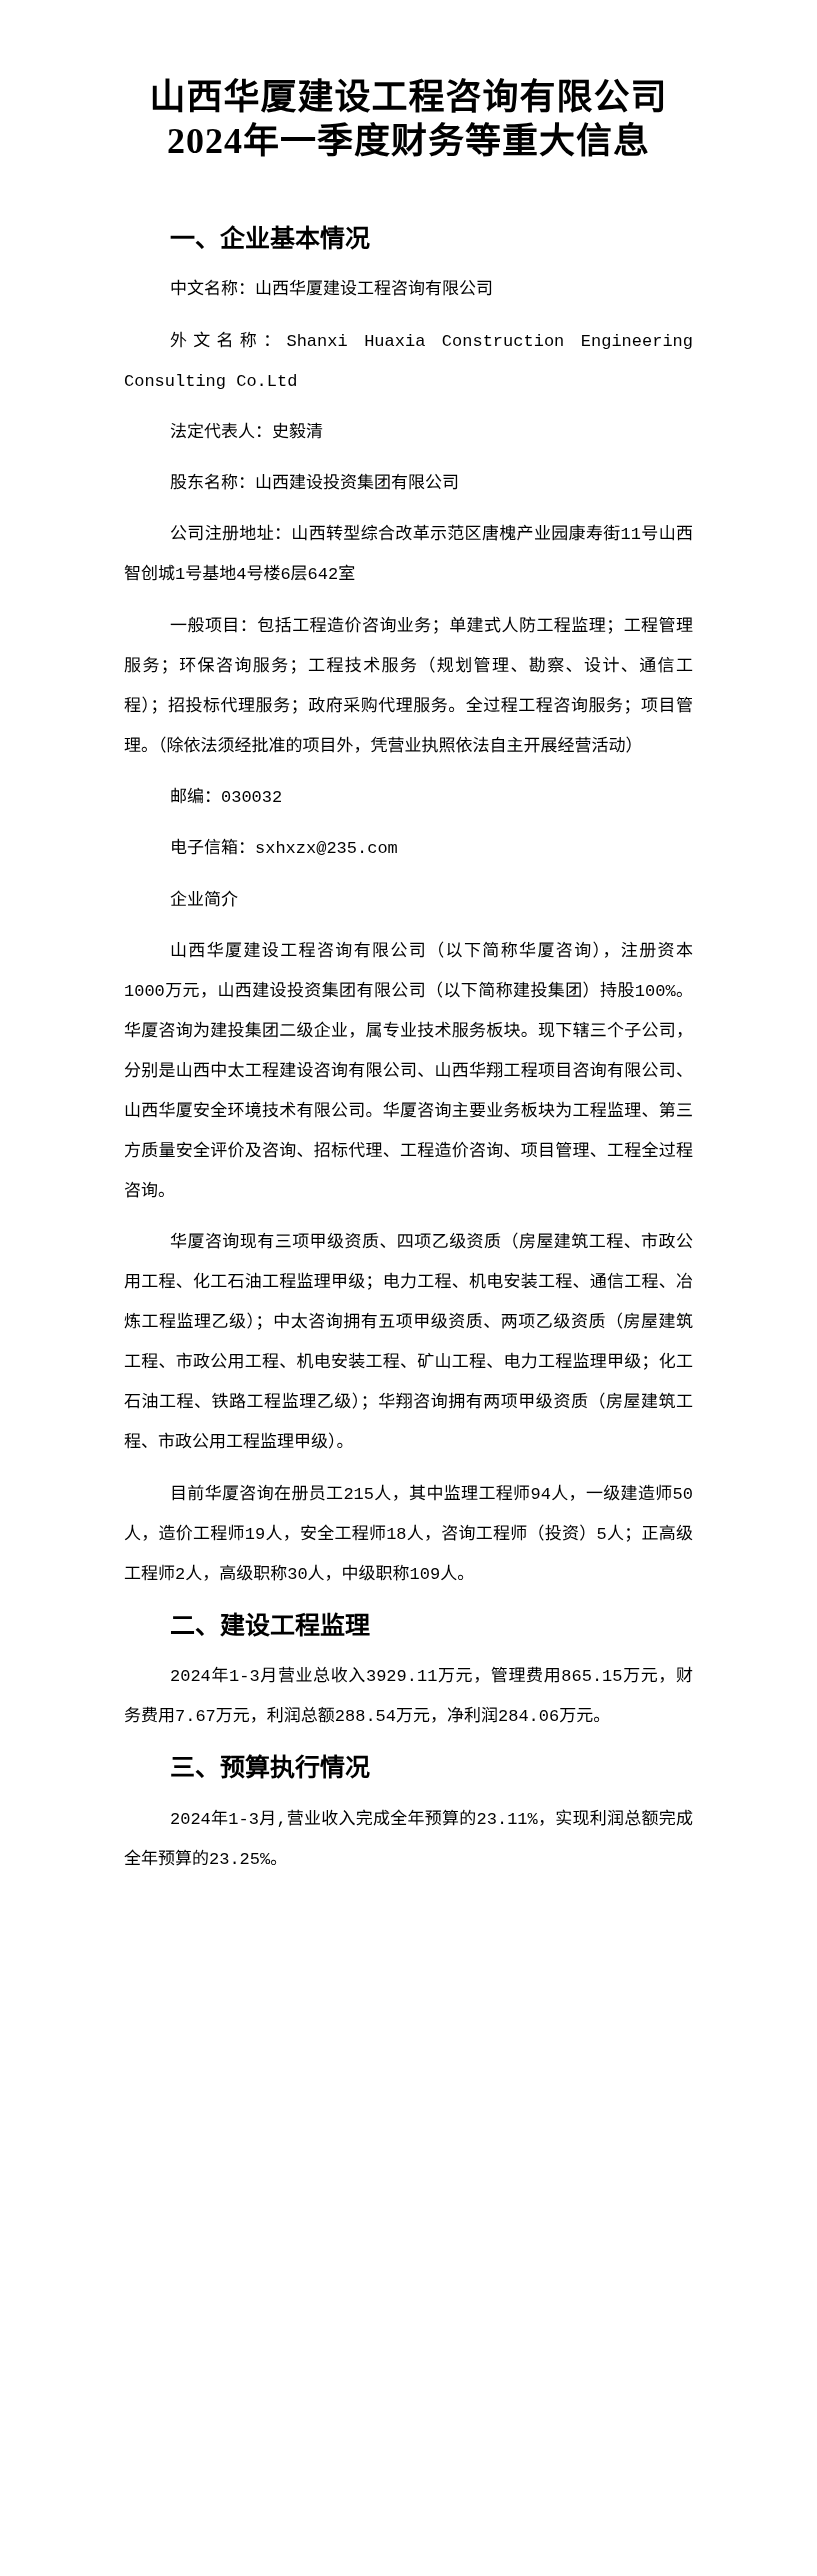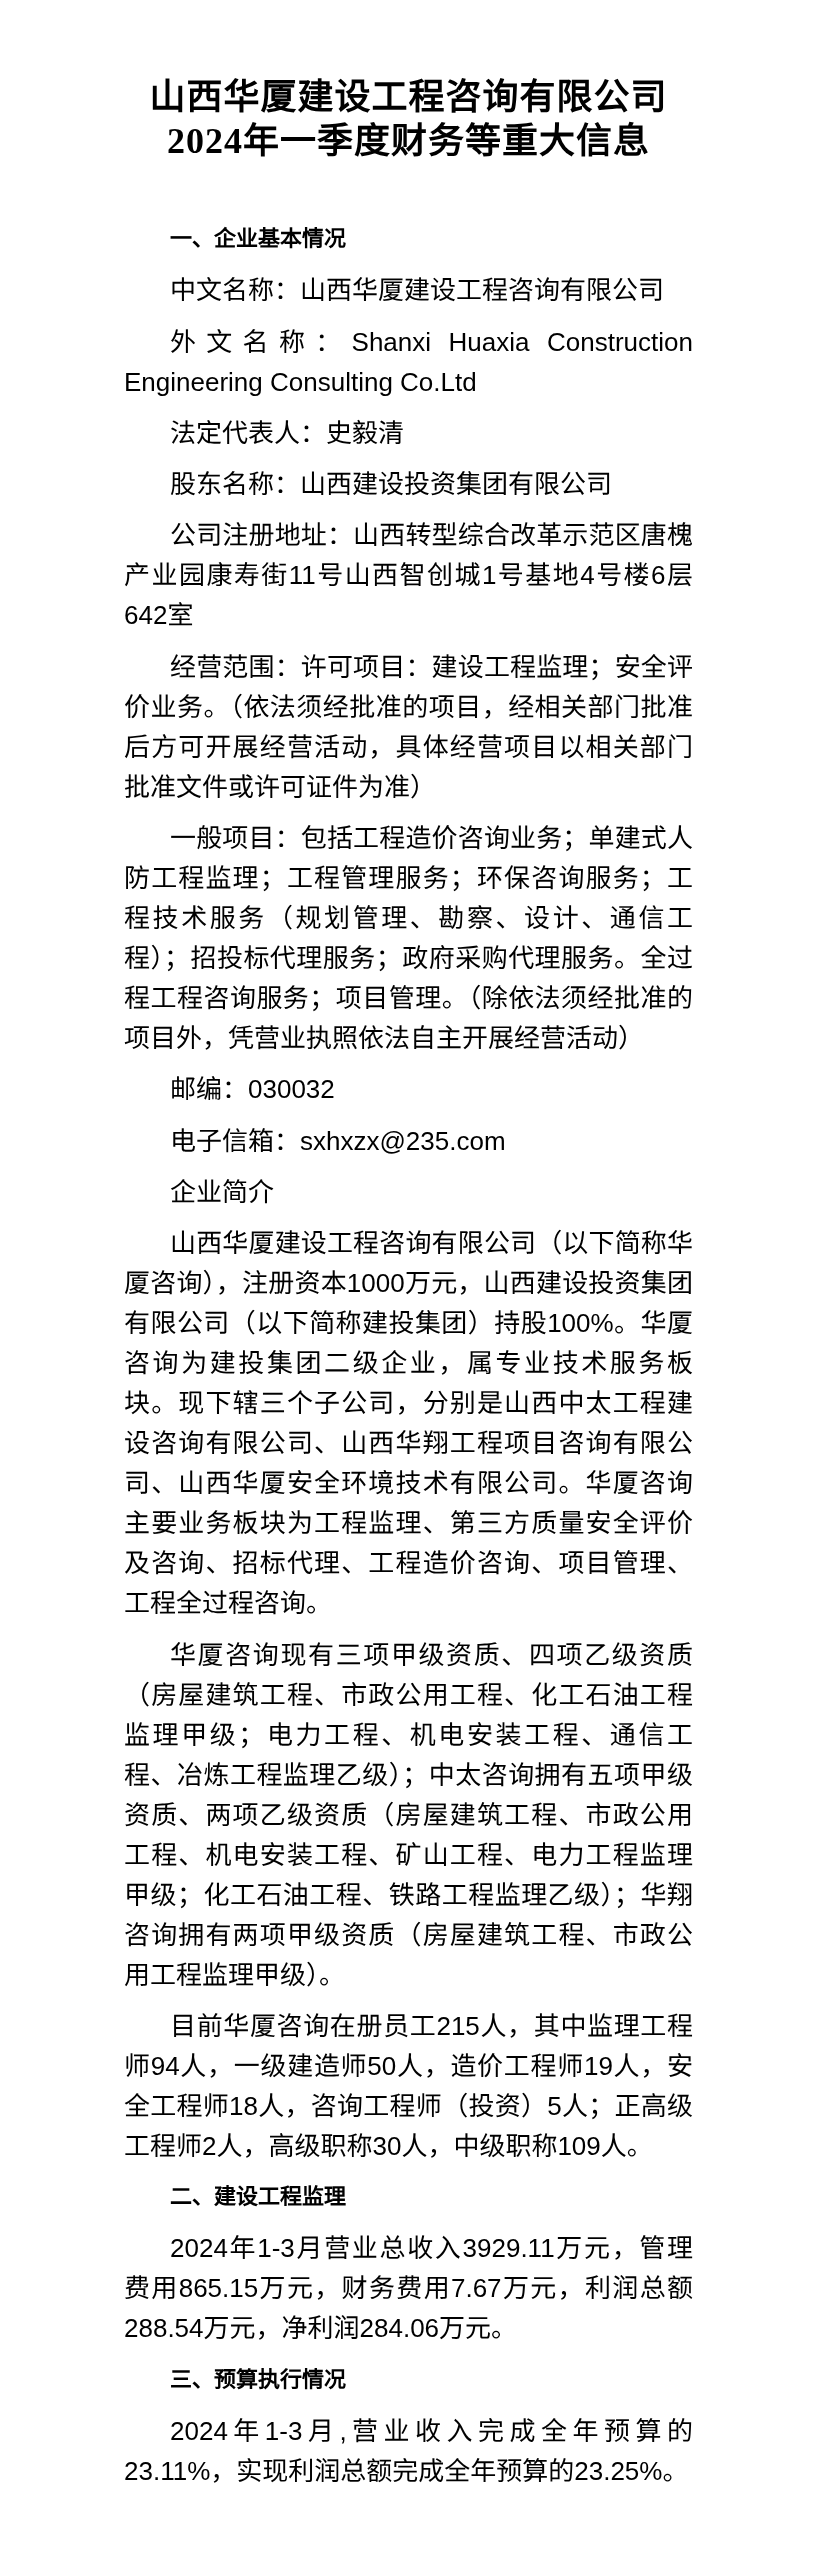--- a/index.html
+++ b/index.html
@@ -26,30 +26,30 @@
     font-family: "Liberation Serif", "DejaVu Serif", serif;
     font-weight: bold;
     font-size: 36px;
     line-height: 44px;
     letter-spacing: 1px;
   }
   .title-line { display: block; }
   .doc-heading {
     margin: 0 0 11.3px 0;
     text-indent: 46px;
-    font-family: Liberation Sans, sans-serif;
+    font-family: Liberation Serif, serif;
     font-weight: bold;
-    font-size: 22px;
+    font-size: 25px;
     line-height: 40px;
   }
   p.body-para {
     margin: 0 0 11.3px 0;
     text-indent: 46px;
-    font-family: Liberation Sans, sans-serif;
-    font-size: 26px;
+    font-family: Liberation Mono, monospace;
+    font-size: 17px;
     line-height: 40px;
     text-align: justify;
   }
 </style>
 </head>
 <body>
 
 <div class="page">
   <div class="content">
 
@@ -58,21 +58,20 @@
       <span class="title-line">2024年一季度财务等重大信息</span>
     </h1>
 
     <div id="sections">
         <h2 class="doc-heading">一、企业基本情况</h2>
         <p class="body-para">中文名称：山西华厦建设工程咨询有限公司</p>
         <p class="body-para">外文名称：Shanxi Huaxia Construction Engineering Consulting Co.Ltd</p>
         <p class="body-para">法定代表人：史毅清</p>
         <p class="body-para">股东名称：山西建设投资集团有限公司</p>
         <p class="body-para">公司注册地址：山西转型综合改革示范区唐槐产业园康寿街11号山西智创城1号基地4号楼6层642室</p>
-        <p class="body-para">经营范围：许可项目：建设工程监理；安全评价业务。（依法须经批准的项目，经相关部门批准后方可开展经营活动，具体经营项目以相关部门批准文件或许可证件为准）</p>
         <p class="body-para">一般项目：包括工程造价咨询业务；单建式人防工程监理；工程管理服务；环保咨询服务；工程技术服务（规划管理、勘察、设计、通信工程）；招投标代理服务；政府采购代理服务。全过程工程咨询服务；项目管理。（除依法须经批准的项目外，凭营业执照依法自主开展经营活动）</p>
         <p class="body-para">邮编：030032</p>
         <p class="body-para">电子信箱：sxhxzx@235.com</p>
         <p class="body-para">企业简介</p>
         <p class="body-para">山西华厦建设工程咨询有限公司（以下简称华厦咨询），注册资本1000万元，山西建设投资集团有限公司（以下简称建投集团）持股100%。华厦咨询为建投集团二级企业，属专业技术服务板块。现下辖三个子公司，分别是山西中太工程建设咨询有限公司、山西华翔工程项目咨询有限公司、山西华厦安全环境技术有限公司。华厦咨询主要业务板块为工程监理、第三方质量安全评价及咨询、招标代理、工程造价咨询、项目管理、工程全过程咨询。</p>
         <p class="body-para">华厦咨询现有三项甲级资质、四项乙级资质（房屋建筑工程、市政公用工程、化工石油工程监理甲级；电力工程、机电安装工程、通信工程、冶炼工程监理乙级）；中太咨询拥有五项甲级资质、两项乙级资质（房屋建筑工程、市政公用工程、机电安装工程、矿山工程、电力工程监理甲级；化工石油工程、铁路工程监理乙级）；华翔咨询拥有两项甲级资质（房屋建筑工程、市政公用工程监理甲级）。</p>
         <p class="body-para">目前华厦咨询在册员工215人，其中监理工程师94人，一级建造师50人，造价工程师19人，安全工程师18人，咨询工程师（投资）5人；正高级工程师2人，高级职称30人，中级职称109人。</p>
         <h2 class="doc-heading">二、建设工程监理</h2>
         <p class="body-para">2024年1-3月营业总收入3929.11万元，管理费用865.15万元，财务费用7.67万元，利润总额288.54万元，净利润284.06万元。</p>
         <h2 class="doc-heading">三、预算执行情况</h2>

